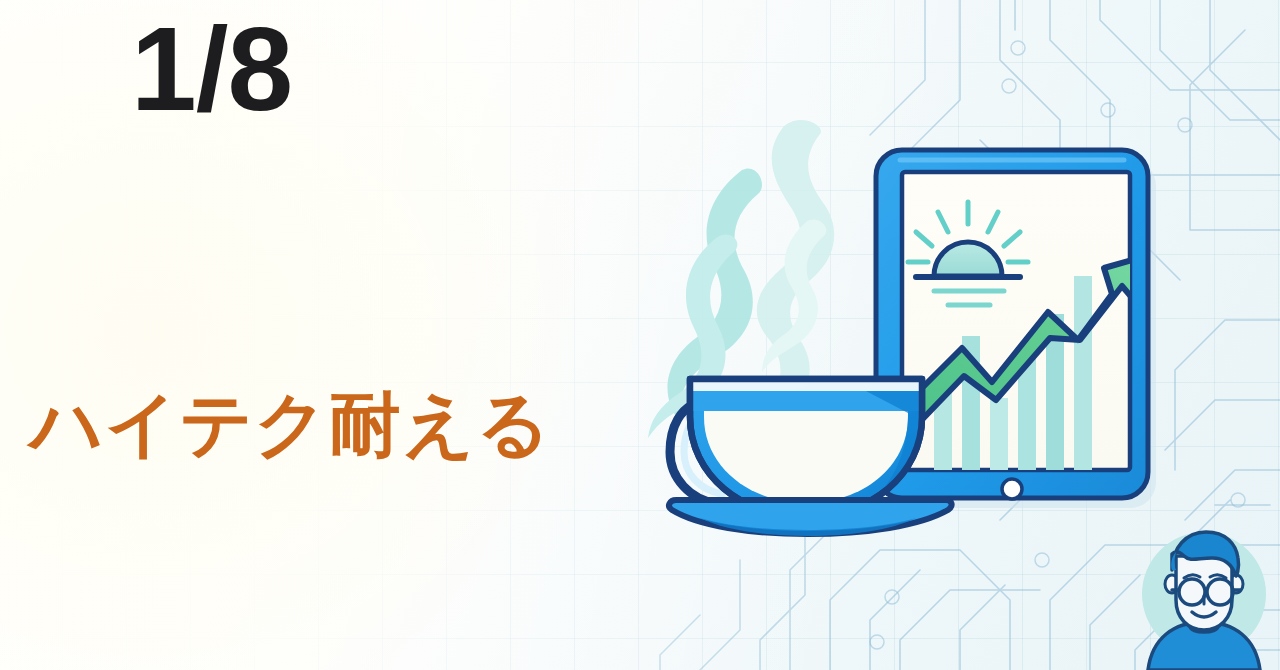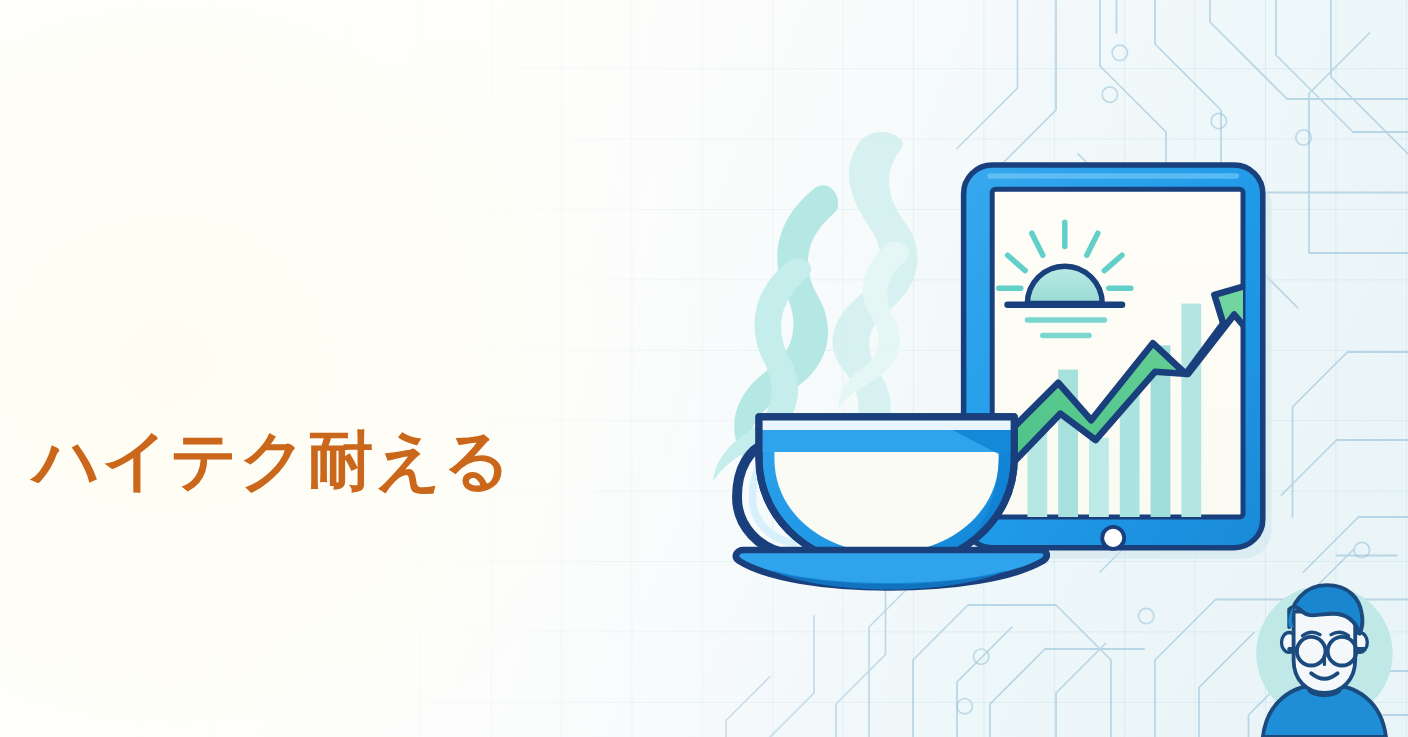--- a/index.html
+++ b/index.html
@@ -39,21 +39,21 @@
   }
   #headline{
     position:absolute;left:83px;top:228px;
     font-size:125px;line-height:1;font-weight:700;
     color:#c9661a;letter-spacing:2px;
     white-space:nowrap;
     font-family:"DejaVu Sans","Liberation Sans",sans-serif;
   }
   #subline{
     position:absolute;left:30px;top:389px;
-    font-size:60px;line-height:1;font-weight:700;
+    font-size:72px;line-height:1;font-weight:700;
     color:#ca671b;letter-spacing:1px;
     white-space:nowrap;
     font-family:Liberation Serif, serif;
   }
   
   #artwork{position:absolute;left:0;top:0;width:1280px;height:670px;}
   #avatar-badge{position:absolute;left:1128px;top:518px;width:152px;height:152px;}
 </style>
 </head>
 <body>
@@ -236,15 +236,16 @@
     <circle cx="64" cy="74" r="13" fill="none" stroke="#1b4a7e" stroke-width="3.5"></circle>
     <circle cx="92" cy="74" r="13" fill="none" stroke="#1b4a7e" stroke-width="3.5"></circle>
     <path d="M77 73 h2" stroke="#1b4a7e" stroke-width="3.5"></path>
     <path d="M51 72 h-7" stroke="#1b4a7e" stroke-width="3.5" stroke-linecap="round"></path>
     <path d="M105 72 h7" stroke="#1b4a7e" stroke-width="3.5" stroke-linecap="round"></path>
 
     <path d="M76 78 v8" stroke="#1b4a7e" stroke-width="3" stroke-linecap="round"></path>
     <path d="M64 94 q12 10 24 0" stroke="#1b4a7e" stroke-width="3.5" stroke-linecap="round" fill="none"></path>
   </svg>
 
+  <div id="date-badge">1/8</div>
   <div id="subline">ハイテク耐える</div>
 
 </div>
 
 </body></html>

